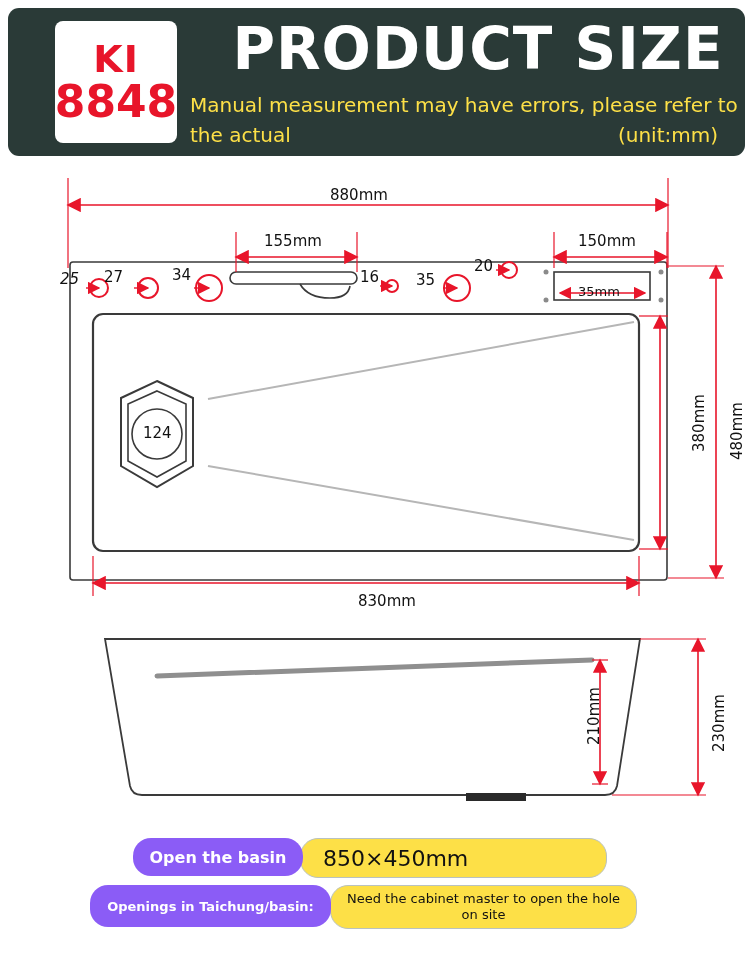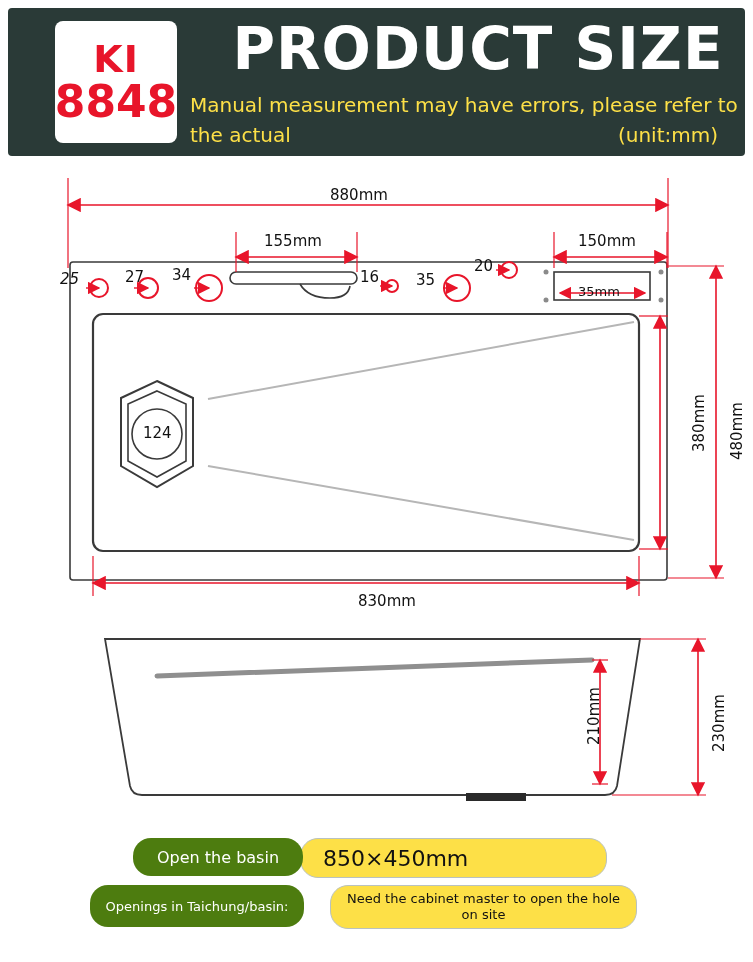--- a/index.html
+++ b/index.html
@@ -6,21 +6,21 @@
   body{
     width:753px;height:962px;
     background:#ffffff;
     font-family:"DejaVu Sans", sans-serif;
     position:relative;
     overflow:hidden;
   }
   
   .header{
     position:absolute;left:8px;top:8px;width:737px;height:148px;
-    background:#2a3a37;border-radius:4px;
+    background:#2a3a37;border-radius:11px;
   }
   .badge{
     position:absolute;left:47px;top:13px;width:122px;height:122px;
     background:#ffffff;border-radius:8px;
     display:flex;flex-direction:column;align-items:center;justify-content:center;
   }
   .badge .b1{color:#e8152a;font-size:38px;font-weight:bold;line-height:40px;letter-spacing:1px;}
   .badge .b2{color:#e8152a;font-size:44px;font-weight:bold;line-height:46px;}
   .head-title{
     position:absolute;left:210px;top:14px;width:520px;
@@ -36,22 +36,22 @@
   
   .lbl{position:absolute;font-size:15px;color:#111;white-space:nowrap;}
   .lbl-sm{position:absolute;font-size:13px;color:#111;white-space:nowrap;}
   .lbl-v{position:absolute;font-size:15px;color:#111;white-space:nowrap;
         transform:rotate(-90deg);transform-origin:left top;}
   svg{position:absolute;left:0;top:0;width:753px;height:962px;pointer-events:none;}
 
   
   .pill-row{position:absolute;}
   .pill-dark{
-    background:#4d7c0f;color:#fff;border-radius:18px;
-    font-size:16px;font-weight:normal;display:flex;align-items:center;justify-content:center;
+    background:#8b5cf6;color:#fff;border-radius:18px;
+    font-size:16px;font-weight:bold;display:flex;align-items:center;justify-content:center;
     position:absolute;
   }
   .pill-light{
     background:#fde047;border:1px solid #b9c2c0;border-radius:18px;
     color:#111;display:flex;align-items:center;justify-content:center;
     position:absolute;
   }
 </style>
 </head>
 <body>
@@ -156,30 +156,30 @@
 <div class="lbl" style="left:264px;top:232px;">155mm</div>
 <div class="lbl" style="left:578px;top:232px;">150mm</div>
 <div class="lbl-sm" style="left:578px;top:284px;">35mm</div>
 <div class="lbl" style="left:358px;top:592px;">830mm</div>
 <div class="lbl-v" style="left:728px;top:460px;">480mm</div>
 <div class="lbl-v" style="left:690px;top:452px;">380mm</div>
 <div class="lbl-v" style="left:710px;top:752px;">230mm</div>
 <div class="lbl-v" style="left:585px;top:745px;">210mm</div>
 
 <div class="lbl" style="left:60px;top:270px;font-style:italic;">25</div>
-<div class="lbl" style="left:125px;top:268px;text-align:center;">27</div>
+<div class="lbl" style="left:104px;top:268px;text-align:center;">27</div>
 <div class="lbl" style="left:172px;top:266px;">34</div>
 <div class="lbl" style="left:360px;top:268px;">16</div>
 <div class="lbl" style="left:416px;top:271px;">35</div>
 <div class="lbl" style="left:474px;top:257px;">20</div>
 <div class="lbl" style="left:143px;top:424px;">124</div>
 
 <div class="pill-row" style="left:0;top:832px;width:753px;height:110px;">
   <div class="pill-light" style="left:300px;top:6px;width:305px;height:38px;justify-content:flex-start;">
     <span style="padding-left:22px;font-size:22px;">850×450mm</span>
   </div>
   <div class="pill-dark" style="left:133px;top:6px;width:170px;height:38px;">Open the basin</div>
 
   <div class="pill-light" style="left:330px;top:53px;width:305px;height:42px;">
     <span style="font-size:13px;text-align:center;line-height:16px;padding:0 10px;">Need the cabinet master to open the hole on site</span>
   </div>
-  <div class="pill-dark" style="left:90px;top:53px;width:214px;height:42px;font-size:13px;">Openings in Taichung/basin:</div>
+  <div class="pill-dark" style="left:90px;top:53px;width:241px;height:42px;font-size:13px;">Openings in Taichung/basin:</div>
 </div>
 
 </body></html>

